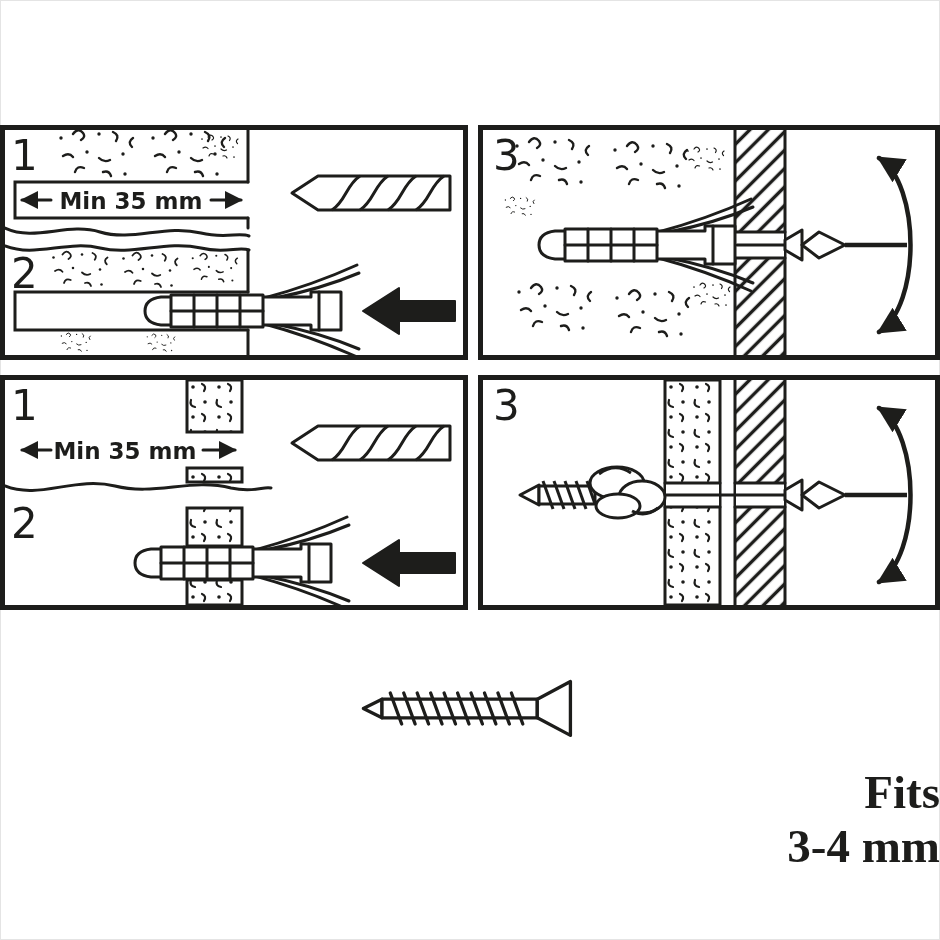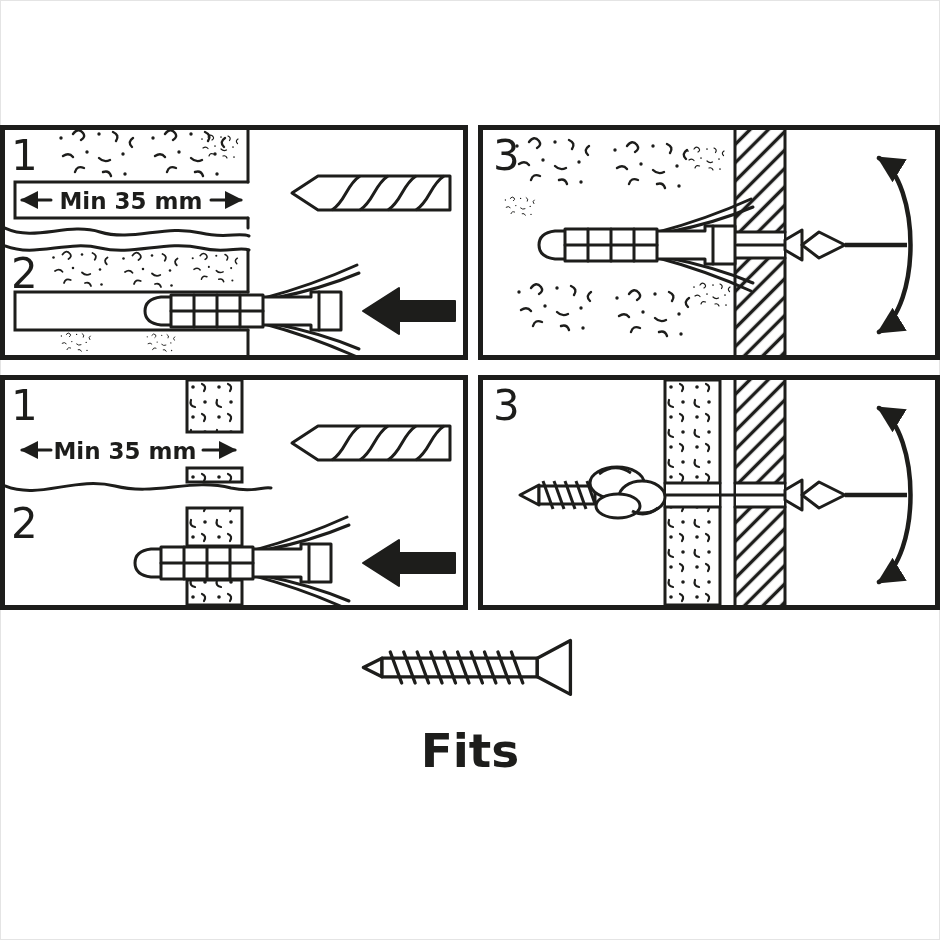--- a/index.html
+++ b/index.html
@@ -17,21 +17,21 @@
     background:#fff;
   }
   #panel-tl { left:0;     top:125px; width:468px; height:235px; }
   #panel-tr { left:478px; top:125px; width:462px; height:235px; }
   #panel-bl { left:0;     top:375px; width:468px; height:235px; }
   #panel-br { left:478px; top:375px; width:462px; height:235px; }
   .panel svg { display:block; width:100%; height:100%; }
   .ln { stroke:#1d1d1b; stroke-width:3; fill:none; stroke-linecap:round; }
   .step-num { font-family:"DejaVu Sans", sans-serif; font-size:42px; fill:#1d1d1b; }
   .measure  { font-family:"DejaVu Sans", sans-serif; font-size:23px; font-weight:bold; fill:#1d1d1b; }
-  .footer { position:absolute; left:0; right:0; top:624px; text-align:center; }
+  .footer { position:absolute; left:0; right:0; top:665px; text-align:right;font-family:Liberation Serif, serif; }
   .footer svg { display:block; margin:0 auto; }
   .fits-line { font-size:47px; font-weight:bold; color:#1d1d1b; line-height:54px; }
   .fits-line:first-of-type { margin-top:12px; }
 </style>
 </head>
 <body>
 
 <div class="page-frame"></div>
 
 <svg width="0" height="0" style="position:absolute" aria-hidden="true">
@@ -267,13 +267,14 @@
       <line x1="80" y1="27" x2="91" y2="57"></line>
       <line x1="93" y1="27" x2="104" y2="57"></line>
       <line x1="106" y1="27" x2="117" y2="57"></line>
       <line x1="119" y1="27" x2="130" y2="57"></line>
       <line x1="132" y1="27" x2="143" y2="57"></line>
       <line x1="145" y1="27" x2="156" y2="57"></line>
       <path d="M170,33 L202,16 L202,68 L170,51 Z"></path>
     </g>
   </svg>
   <div class="fits-line">Fits</div>
+  <div class="fits-line">3-4 mm</div>
 </div>
 
 </body></html>

